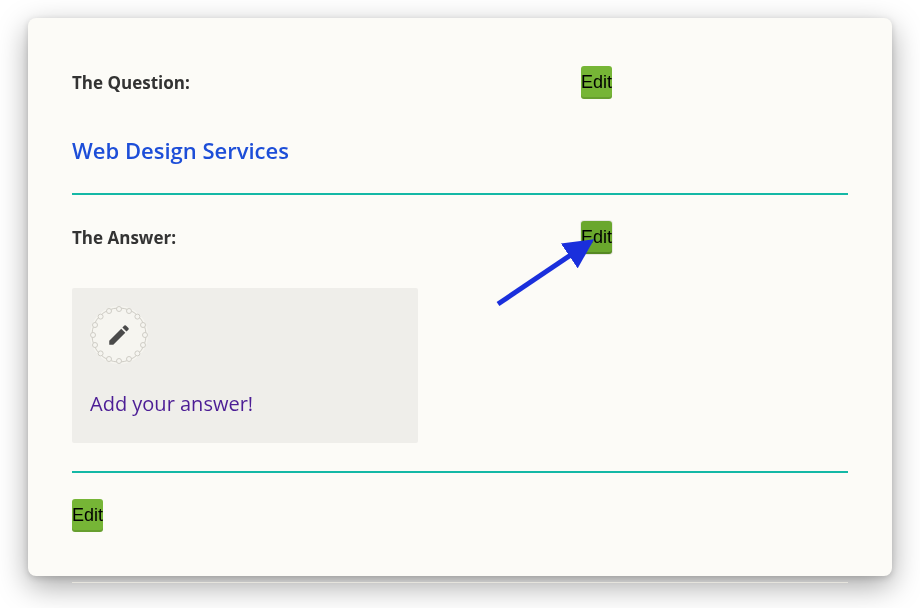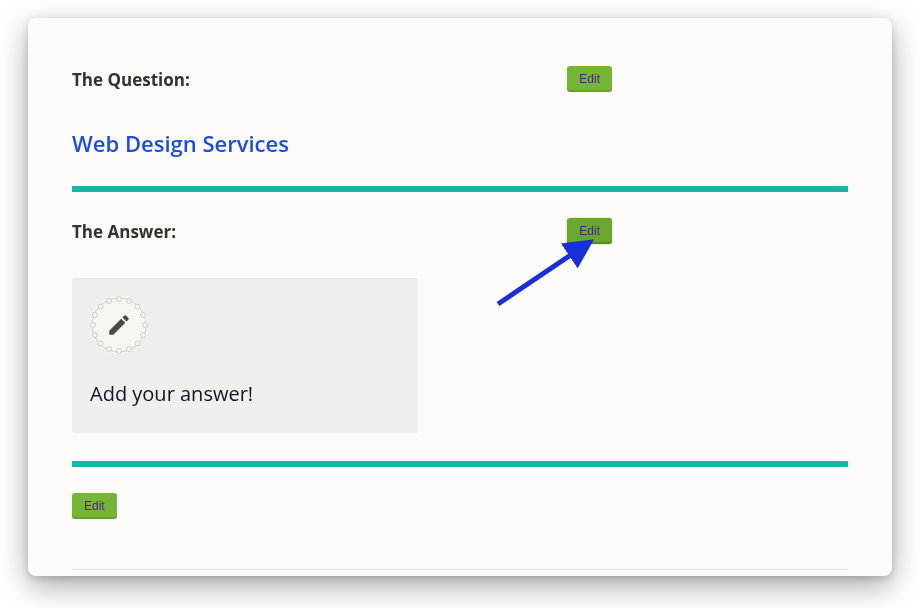--- a/index.html
+++ b/index.html
@@ -19,41 +19,41 @@
     height: 558px;
     background: #fcfbf7;
     border-radius: 8px;
     box-shadow: 0 10px 30px rgba(0,0,0,0.35), 0 2px 6px rgba(0,0,0,0.15);
     padding: 48px 44px 40px 44px;
   }
   .section {
     padding-bottom: 28px;
   }
   .section + .section {
-    border-top: 6px solid #14b8a6;
+    border-top: 2px solid #14b8a6;
     padding-top: 26px;
   }
   .section-header {
     display: flex;
     align-items: center;
     justify-content: space-between;
     max-width: 540px;
   }
   .section-label {
     font-size: 17px;
     font-weight: 700;
     color: #333333;
   }
   .edit-btn {
     background: #76b536;
-    color: #4c1d95;
+    color: #000000;
     border: none;
     border-radius: 3px;
-    padding: 6px 12px;
-    font-size: 12px;
+    padding: 6px 0;
+    font-size: 18px;
     font-weight: 400;
     cursor: pointer;
     box-shadow: inset 0 -2px 0 rgba(0,0,0,0.12);
   }
   .edit-btn.highlight {
     background: #6aa72d;
     box-shadow: inset 0 -2px 0 rgba(0,0,0,0.18), 0 0 0 1px rgba(0,0,0,0.08);
   }
   .question-text {
     font-size: 22px;
@@ -83,21 +83,21 @@
     position: absolute;
     top: 0; left: 0;
     width: 58px; height: 58px;
   }
   .pencil-badge svg.pencil {
     width: 26px; height: 26px;
     z-index: 1;
   }
   .answer-placeholder {
     font-size: 20px;
-    color: #0f172a;
+    color: #4c1d95;
   }
   .arrow-overlay {
     position: absolute;
     left: 462px;
     top: 214px;
     width: 120px;
     height: 80px;
     pointer-events: none;
   }
   .divider-bottom {

